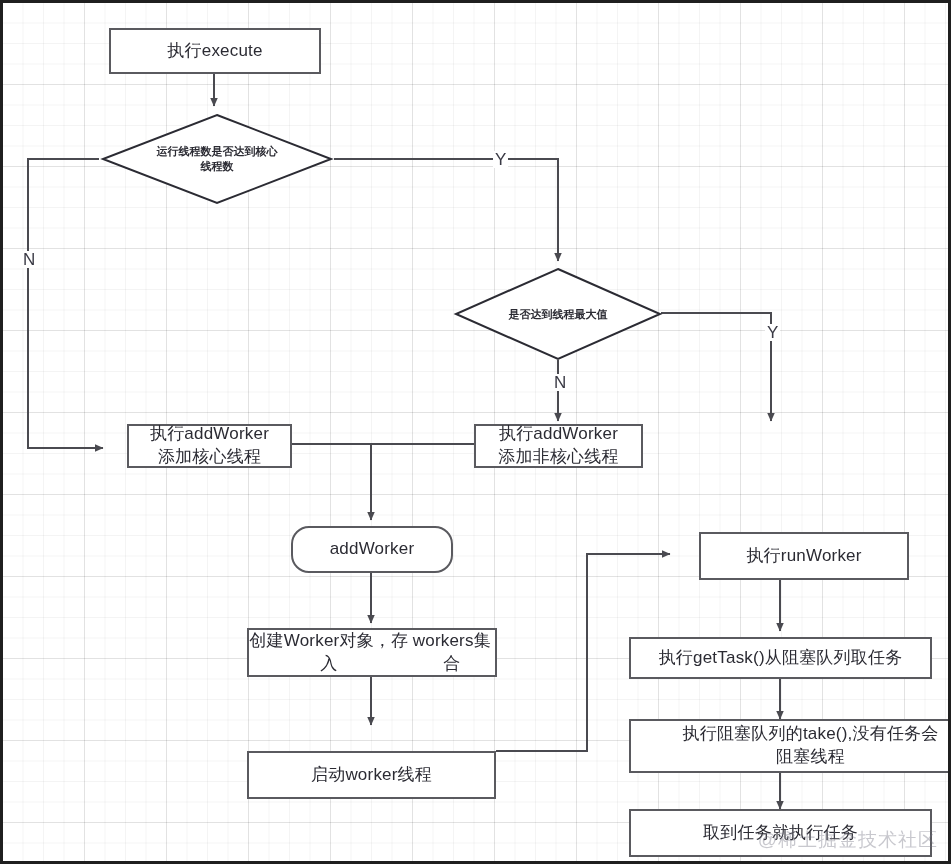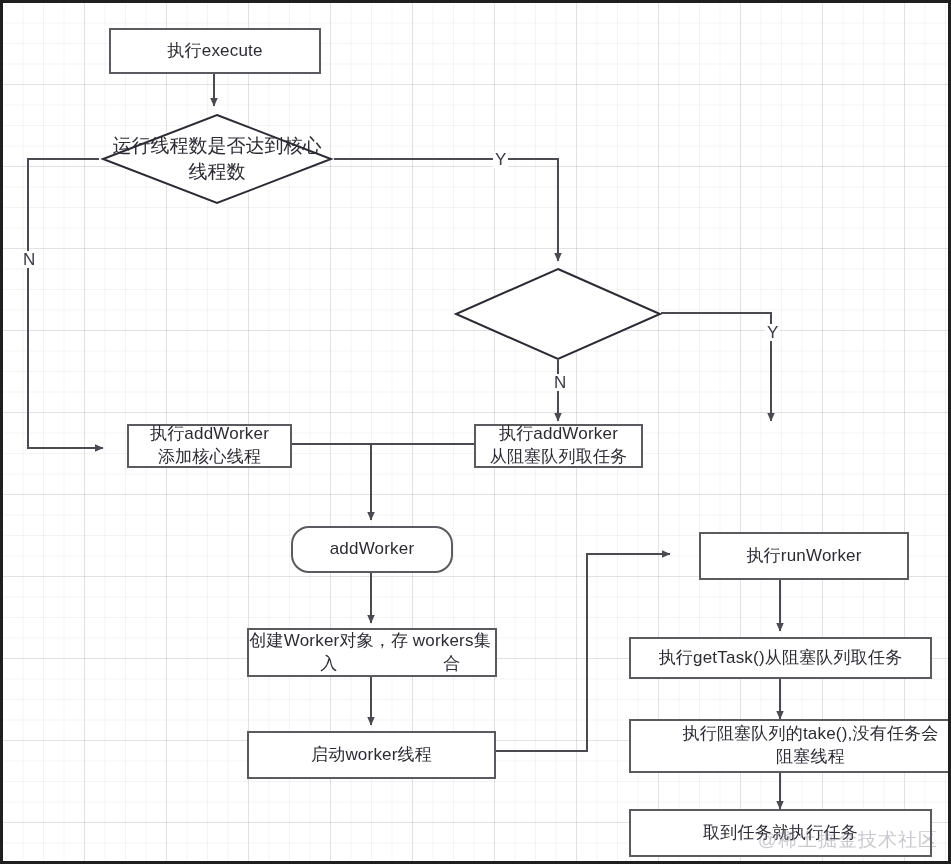--- a/index.html
+++ b/index.html
@@ -56,23 +56,24 @@
   .diamond-wrap svg {
     position: absolute;
     left: 0; top: 0;
     overflow: visible;
   }
   .diamond-label {
     position: relative;
     z-index: 2;
     text-align: center;
     color: #2b2b33;
-    font-size: 19px;
+    font-size: 11px;
     line-height: 1.35;
     white-space: nowrap;
+    font-weight: bold;
   }
   .edge-label {
     position: absolute;
     color: #3a3a45;
     font-size: 17px;
     background: #ffffff;
     padding: 0 2px;
     line-height: 1;
   }
   .watermark {
@@ -137,43 +138,46 @@
     <div class="diamond-label">
       <div>运行线程数是否达到核心</div>
       <div>线程数</div>
     </div>
   </div>
 
   <div class="diamond-wrap" style="left:452px; top:265px; width:206px; height:92px;">
     <svg width="206" height="92" viewBox="0 0 206 92">
       <polygon points="103,1 205,46 103,91 1,46" fill="#ffffff" stroke="#2b2b33" stroke-width="2"></polygon>
     </svg>
+    <div class="diamond-label">
+      <div>是否达到线程最大值</div>
+    </div>
   </div>
 
   <div class="node box" style="left:124px; top:421px; width:165px; height:44px; flex-direction:column;">
     <span>执行addWorker</span>
     <span>添加核心线程</span>
   </div>
 
   <div class="node box" style="left:471px; top:421px; width:169px; height:44px; flex-direction:column;">
     <span>执行addWorker</span>
-    <span>从阻塞队列取任务</span>
+    <span>添加非核心线程</span>
   </div>
 
 
   <div class="node box" style="left:288px; top:523px; width:162px; height:47px;border-radius:18px;">
     <span>addWorker</span>
   </div>
 
   <div class="node box" style="left:244px; top:625px; width:250px; height:49px; flex-direction:row;">
     <span>创建Worker对象，存入</span>
     <span>workers集合</span>
   </div>
 
-  <div class="node box" style="left:244px; top:728px; width:249px; height:48px;">
+  <div class="node box" style="left:244px; top:748px; width:249px; height:48px;">
     <span>启动worker线程</span>
   </div>
 
   <div class="node box" style="left:672px; top:529px; width:210px; height:48px;margin-left:24px;">
     <span>执行runWorker</span>
   </div>
 
   <div class="node box" style="left:626px; top:634px; width:303px; height:42px;">
     <span>执行getTask()从阻塞队列取任务</span>
   </div>

